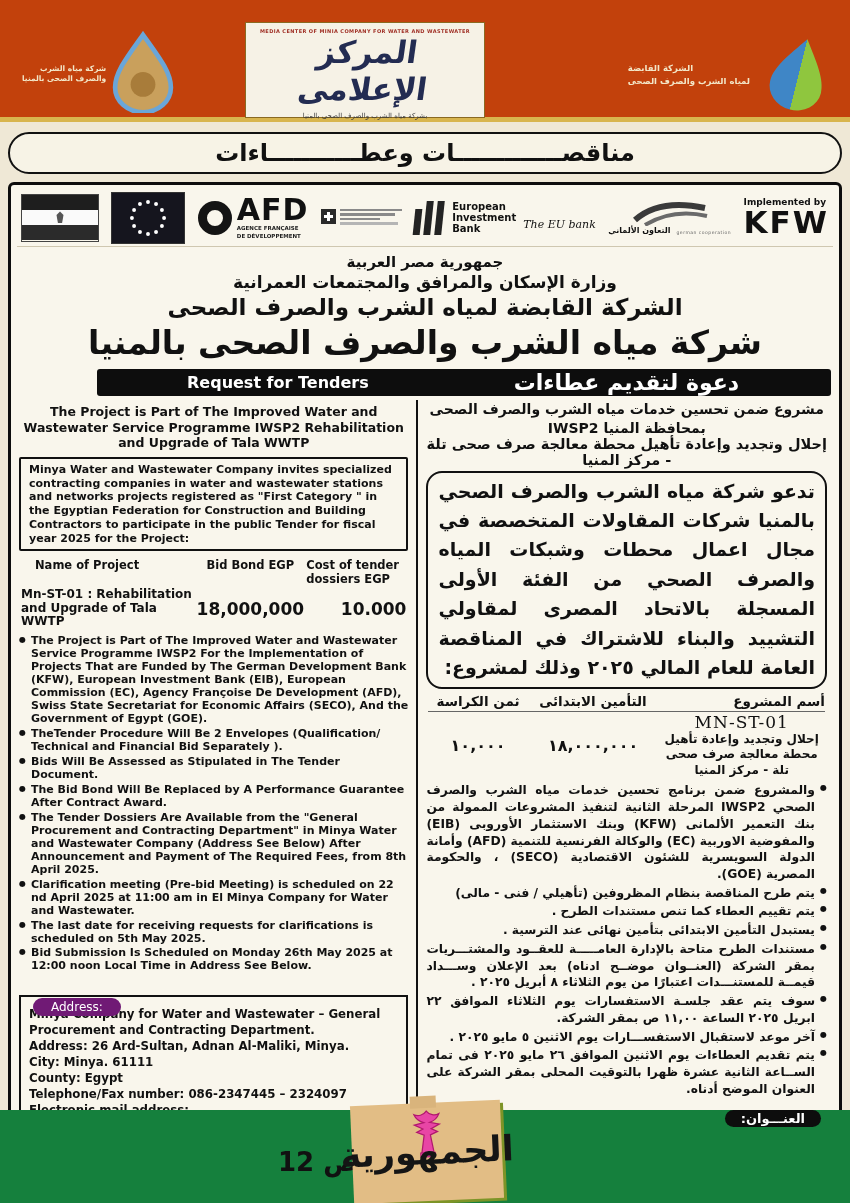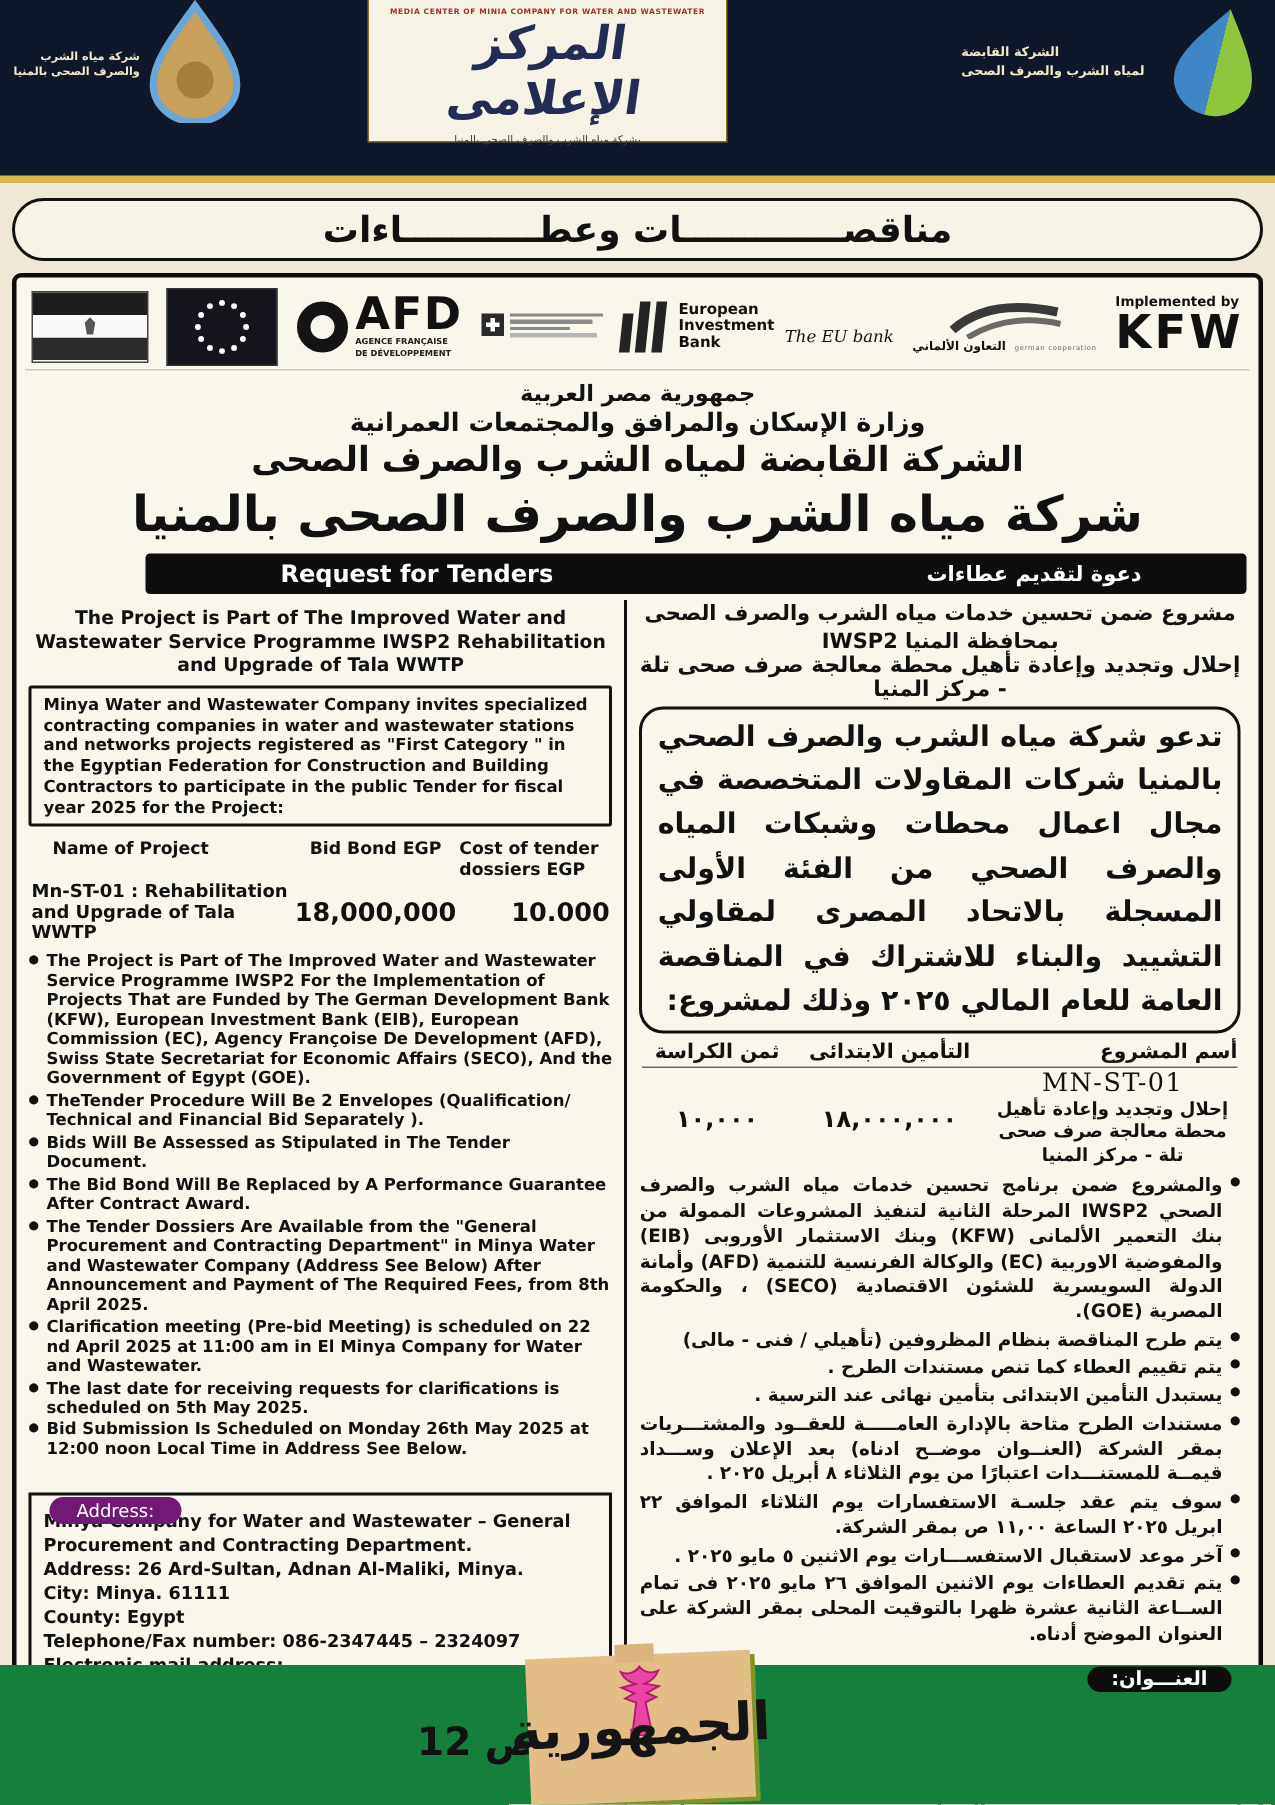--- a/index.html
+++ b/index.html
@@ -6,24 +6,24 @@
   html,body { width:850px; height:1203px; }
   body {
     font-family:"DejaVu Sans", sans-serif;
     background:#efe8d6;
     color:#111;
     position:relative;
     overflow:hidden;
   }
   
   .masthead {
-    height:122px; background:#0f172a;
+    height:122px; background:#c2410c;
     border-bottom:5px solid #d8b54e;
-    display:flex; align-items:flex-start; justify-content:space-between;
-    padding:0 9px;
+    display:flex; align-items:flex-end; justify-content:space-between;
+    padding:0 22px;
   }
   .mh-left { display:flex; align-items:center; gap:6px; }
   .mh-left-text { color:#f3e7c8; font-size:7.5px; font-weight:bold; text-align:right; direction:rtl; line-height:1.4; }
   .mh-center {
     background:#f6f2e6; width:238px; height:94px; text-align:center;
     padding:5px 6px 3px; transform:translateX(-36px);
     box-shadow:0 0 0 1px #8a6a22;
   }
   .mh-caption { color:#a03026; font-size:5px; font-weight:bold; letter-spacing:.4px; }
   .mh-title { color:#232c52; font-size:31px; font-weight:900; transform:skewX(-8deg); line-height:1.2; direction:rtl; }
@@ -82,21 +82,21 @@
   .gh1 { font-size:15px; font-weight:900; }
   .gh2 { font-size:17px; font-weight:900; }
   .gh3 { font-size:23px; font-weight:900; }
   .gh4 { font-size:33px; font-weight:900; letter-spacing:-.5px; }
   
   .rt-banner {
     margin:4px 2px 0 80px; background:#0d0d0d; color:#fff; height:27px;
     display:flex; align-items:center; border-radius:3px;
   }
   .rt-en { font-size:16px; font-weight:bold; margin-left:90px; flex:1; }
-  .rt-ar { font-size:14px; font-weight:900; direction:rtl; margin-right:70px; }
+  .rt-ar { font-size:22px; font-weight:900; direction:rtl; margin-right:92px; }
   
   .cols { display:flex; margin-top:4px; }
   .col-en { width:49.2%; border-right:2px solid #111; padding:2px 8px 6px 2px; }
   .col-ar { width:50.8%; direction:rtl; padding:0 6px 6px 8px; }
   
   .en-heading { font-size:12.5px; font-weight:900; text-align:center; line-height:1.25; margin:2px 4px 6px; }
   .invite-box { border:2px solid #111; border-radius:2px; padding:4px 8px; font-size:11px; font-weight:bold; line-height:1.25; }
   .en-table { margin:8px 2px 4px; }
   .en-thead { display:flex; font-size:11.5px; font-weight:900; line-height:1.15; }
   .en-th1 { width:45%; padding-left:14px; } .en-th2 { width:29%; text-align:center; } .en-th3 { width:26%; }

